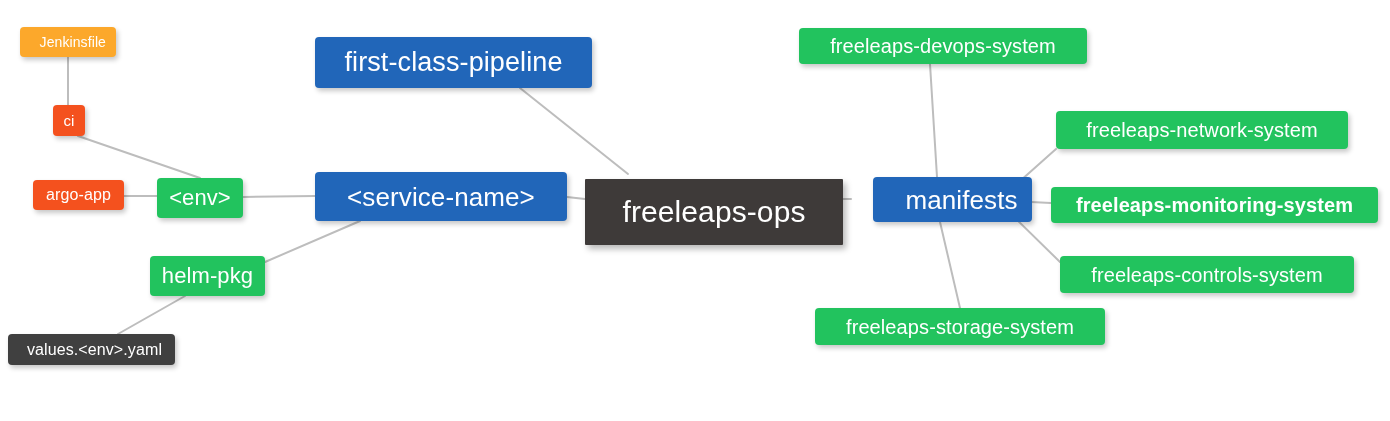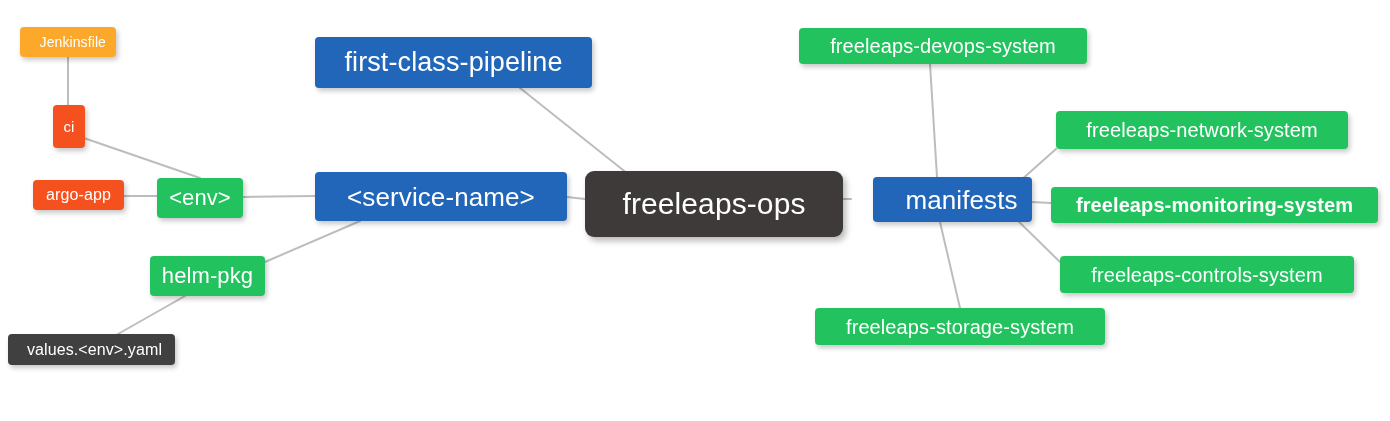--- a/index.html
+++ b/index.html
@@ -35,22 +35,23 @@
     border-radius: 4px;
     color: #ffffff;
     white-space: nowrap;
     letter-spacing: 0.1px;
     box-shadow: 2px 3px 5px rgba(0,0,0,0.22);
     line-height: 1;
     padding: 0 10px;
     font-family: "Liberation Sans", sans-serif;
   }
   .node.root {
-    border-radius: 9px;
+    border-radius: 1px;
     box-shadow: 3px 4px 6px rgba(0,0,0,0.28);
+    margin-top: 8px;
   }
   .node-label {
     display: block;
   }
 </style>
 </head>
 <body>
 
 <div id="canvas">
   <svg id="edge-layer" viewBox="0 0 1390 421" width="1390" height="421" xmlns="http://www.w3.org/2000/svg">
@@ -78,21 +79,21 @@
       </div>
       <div class="node" style="left: 315px; top: 37px; width: 277px; height: 51px; background: rgb(33, 102, 185); font-size: 27px;">
         <span class="node-label">first-class-pipeline</span>
       </div>
       <div class="node" style="left: 157px; top: 178px; width: 86px; height: 40px; background: rgb(34, 195, 94); font-size: 22px; justify-content: center;">
         <span class="node-label">&lt;env&gt;</span>
       </div>
       <div class="node" style="left: 150px; top: 256px; width: 115px; height: 40px; background: rgb(34, 195, 94); font-size: 22px;">
         <span class="node-label">helm-pkg</span>
       </div>
-      <div class="node" style="left: 53px; top: 105px; width: 32px; height: 43px; background: rgb(244, 81, 30); font-size: 15px;">
+      <div class="node" style="left: 53px; top: 105px; width: 32px; height: 31px; background: rgb(244, 81, 30); font-size: 15px;">
         <span class="node-label">ci</span>
       </div>
       <div class="node" style="left: 33px; top: 180px; width: 91px; height: 30px; background: rgb(244, 81, 30); font-size: 16px;">
         <span class="node-label">argo-app</span>
       </div>
       <div class="node" style="left: 20px; top: 27px; width: 96px; height: 30px; background: rgb(252, 168, 43); font-size: 14px; justify-content: flex-end;">
         <span class="node-label">Jenkinsfile</span>
       </div>
       <div class="node" style="left: 8px; top: 334px; width: 167px; height: 31px; background: #404040; font-size: 16px; padding-left: 16px;">
         <span class="node-label">values.&lt;env&gt;.yaml</span>

